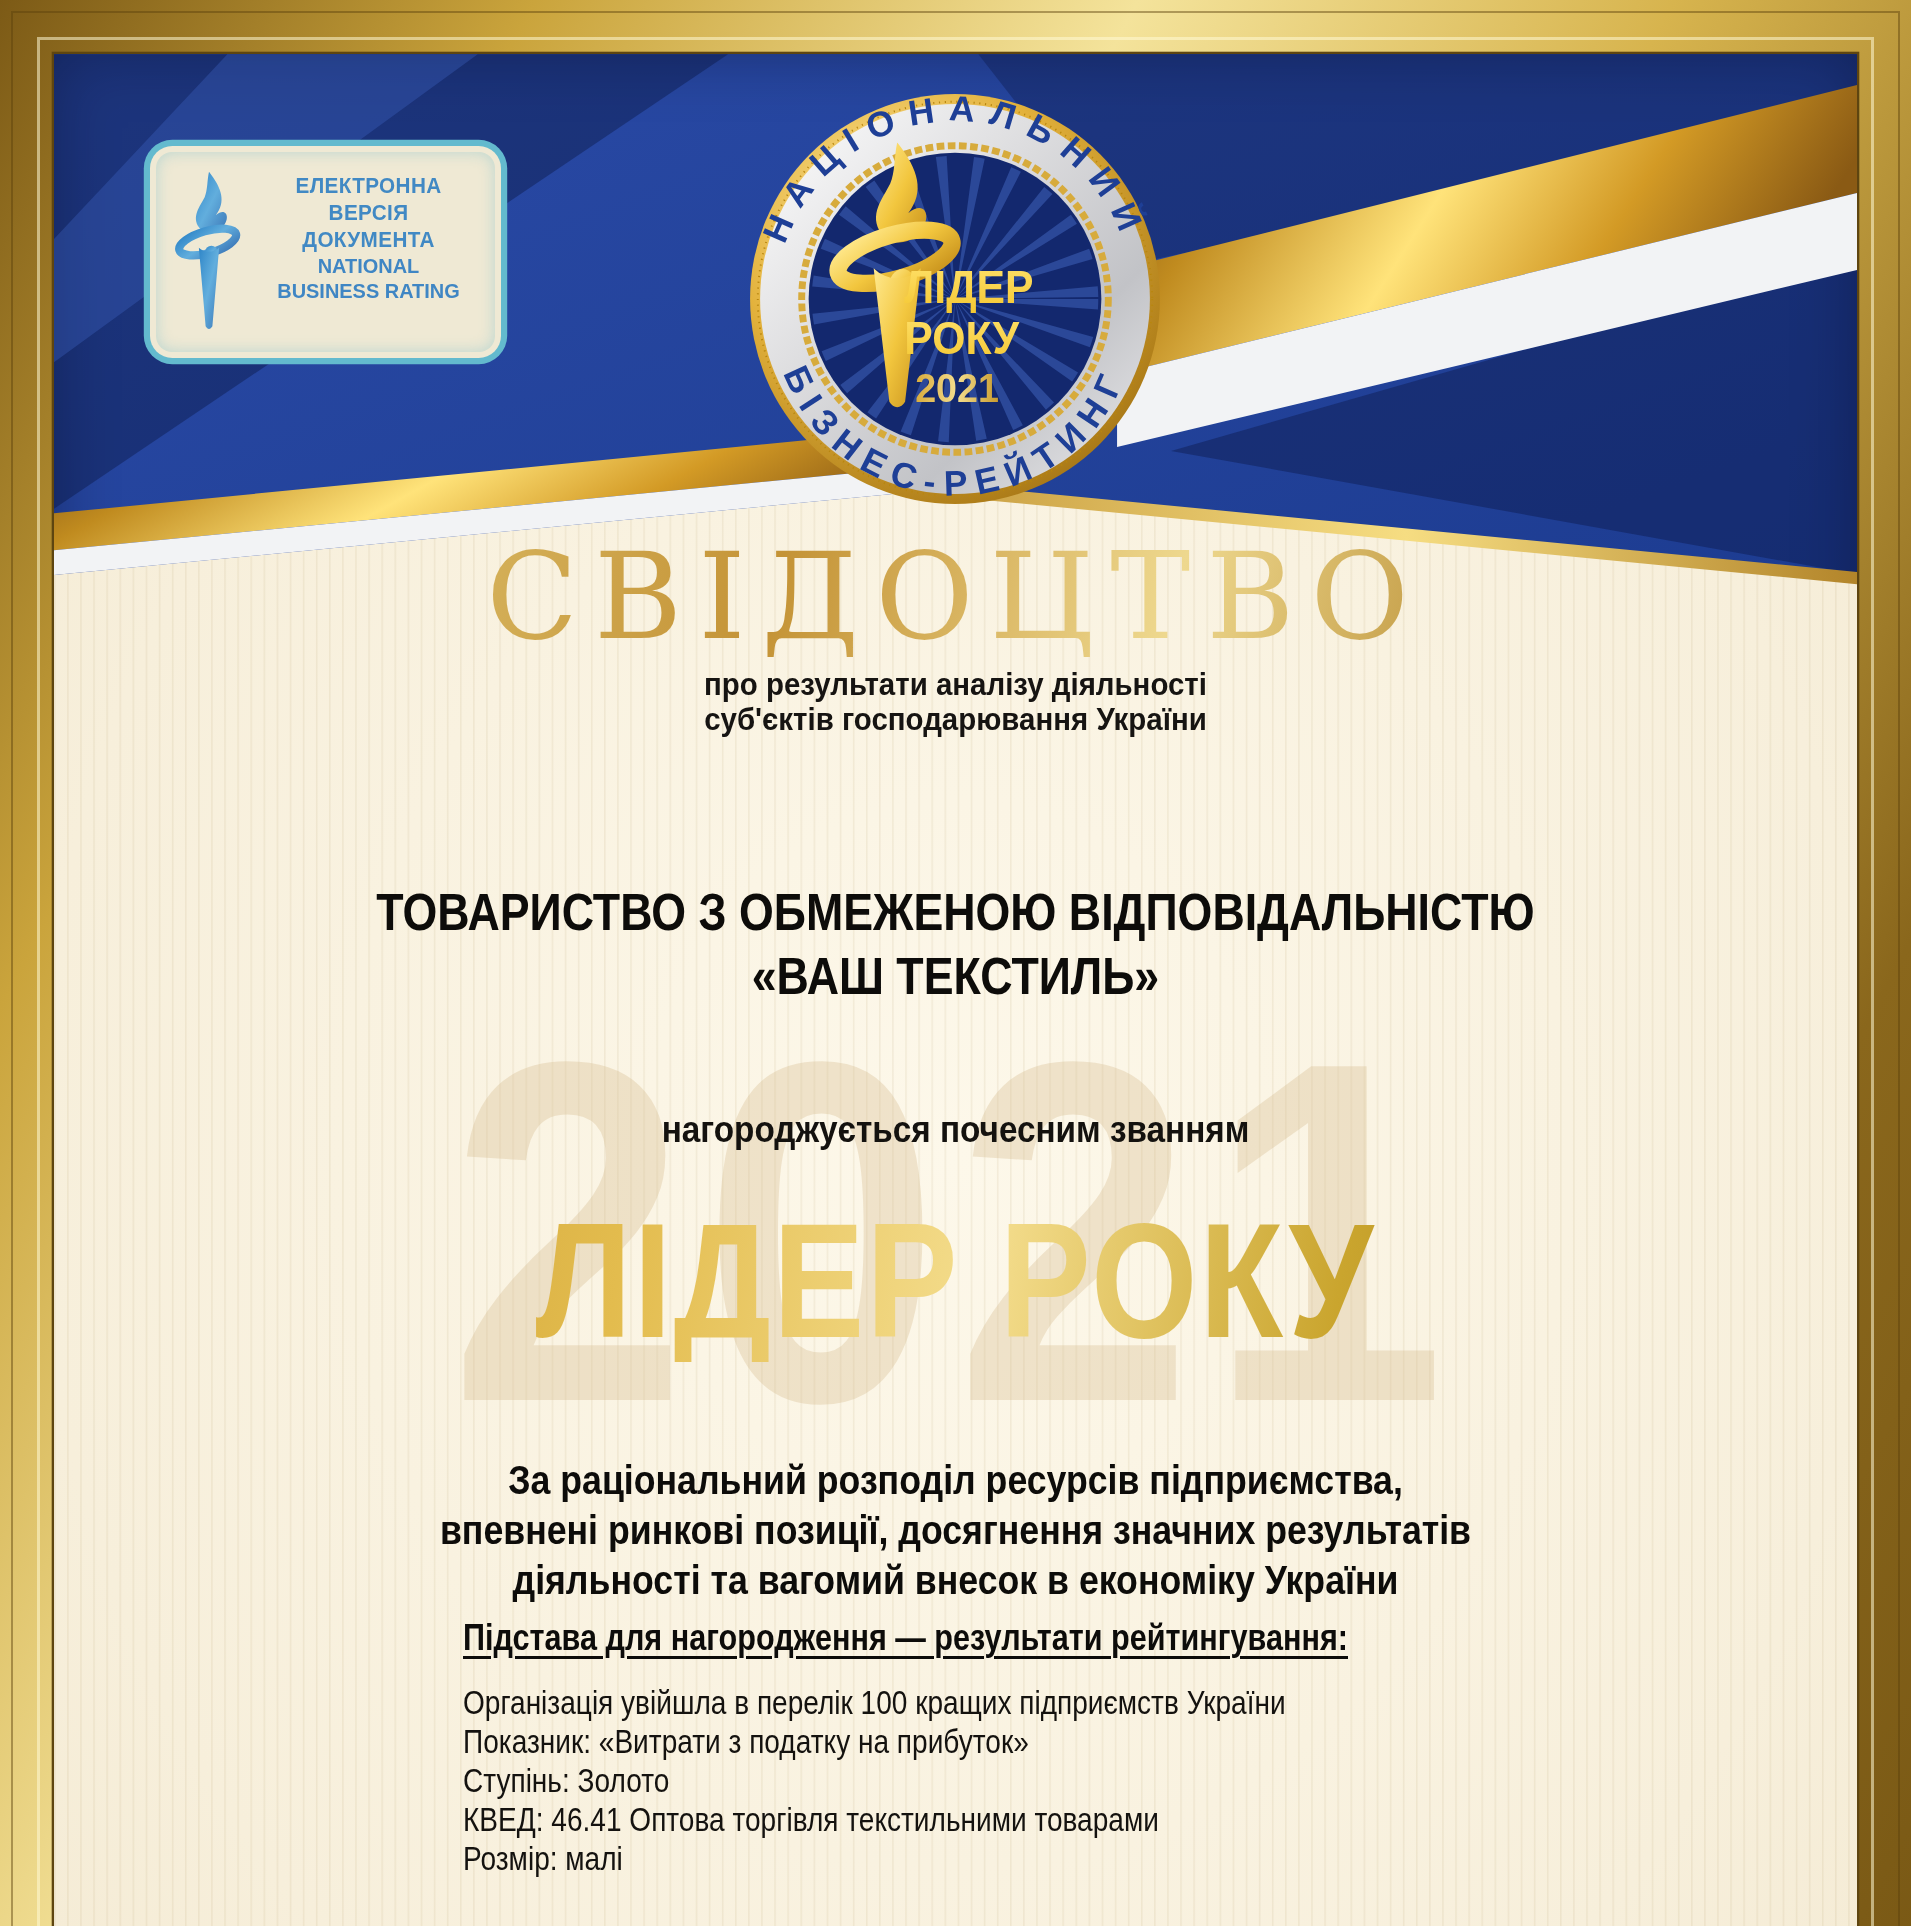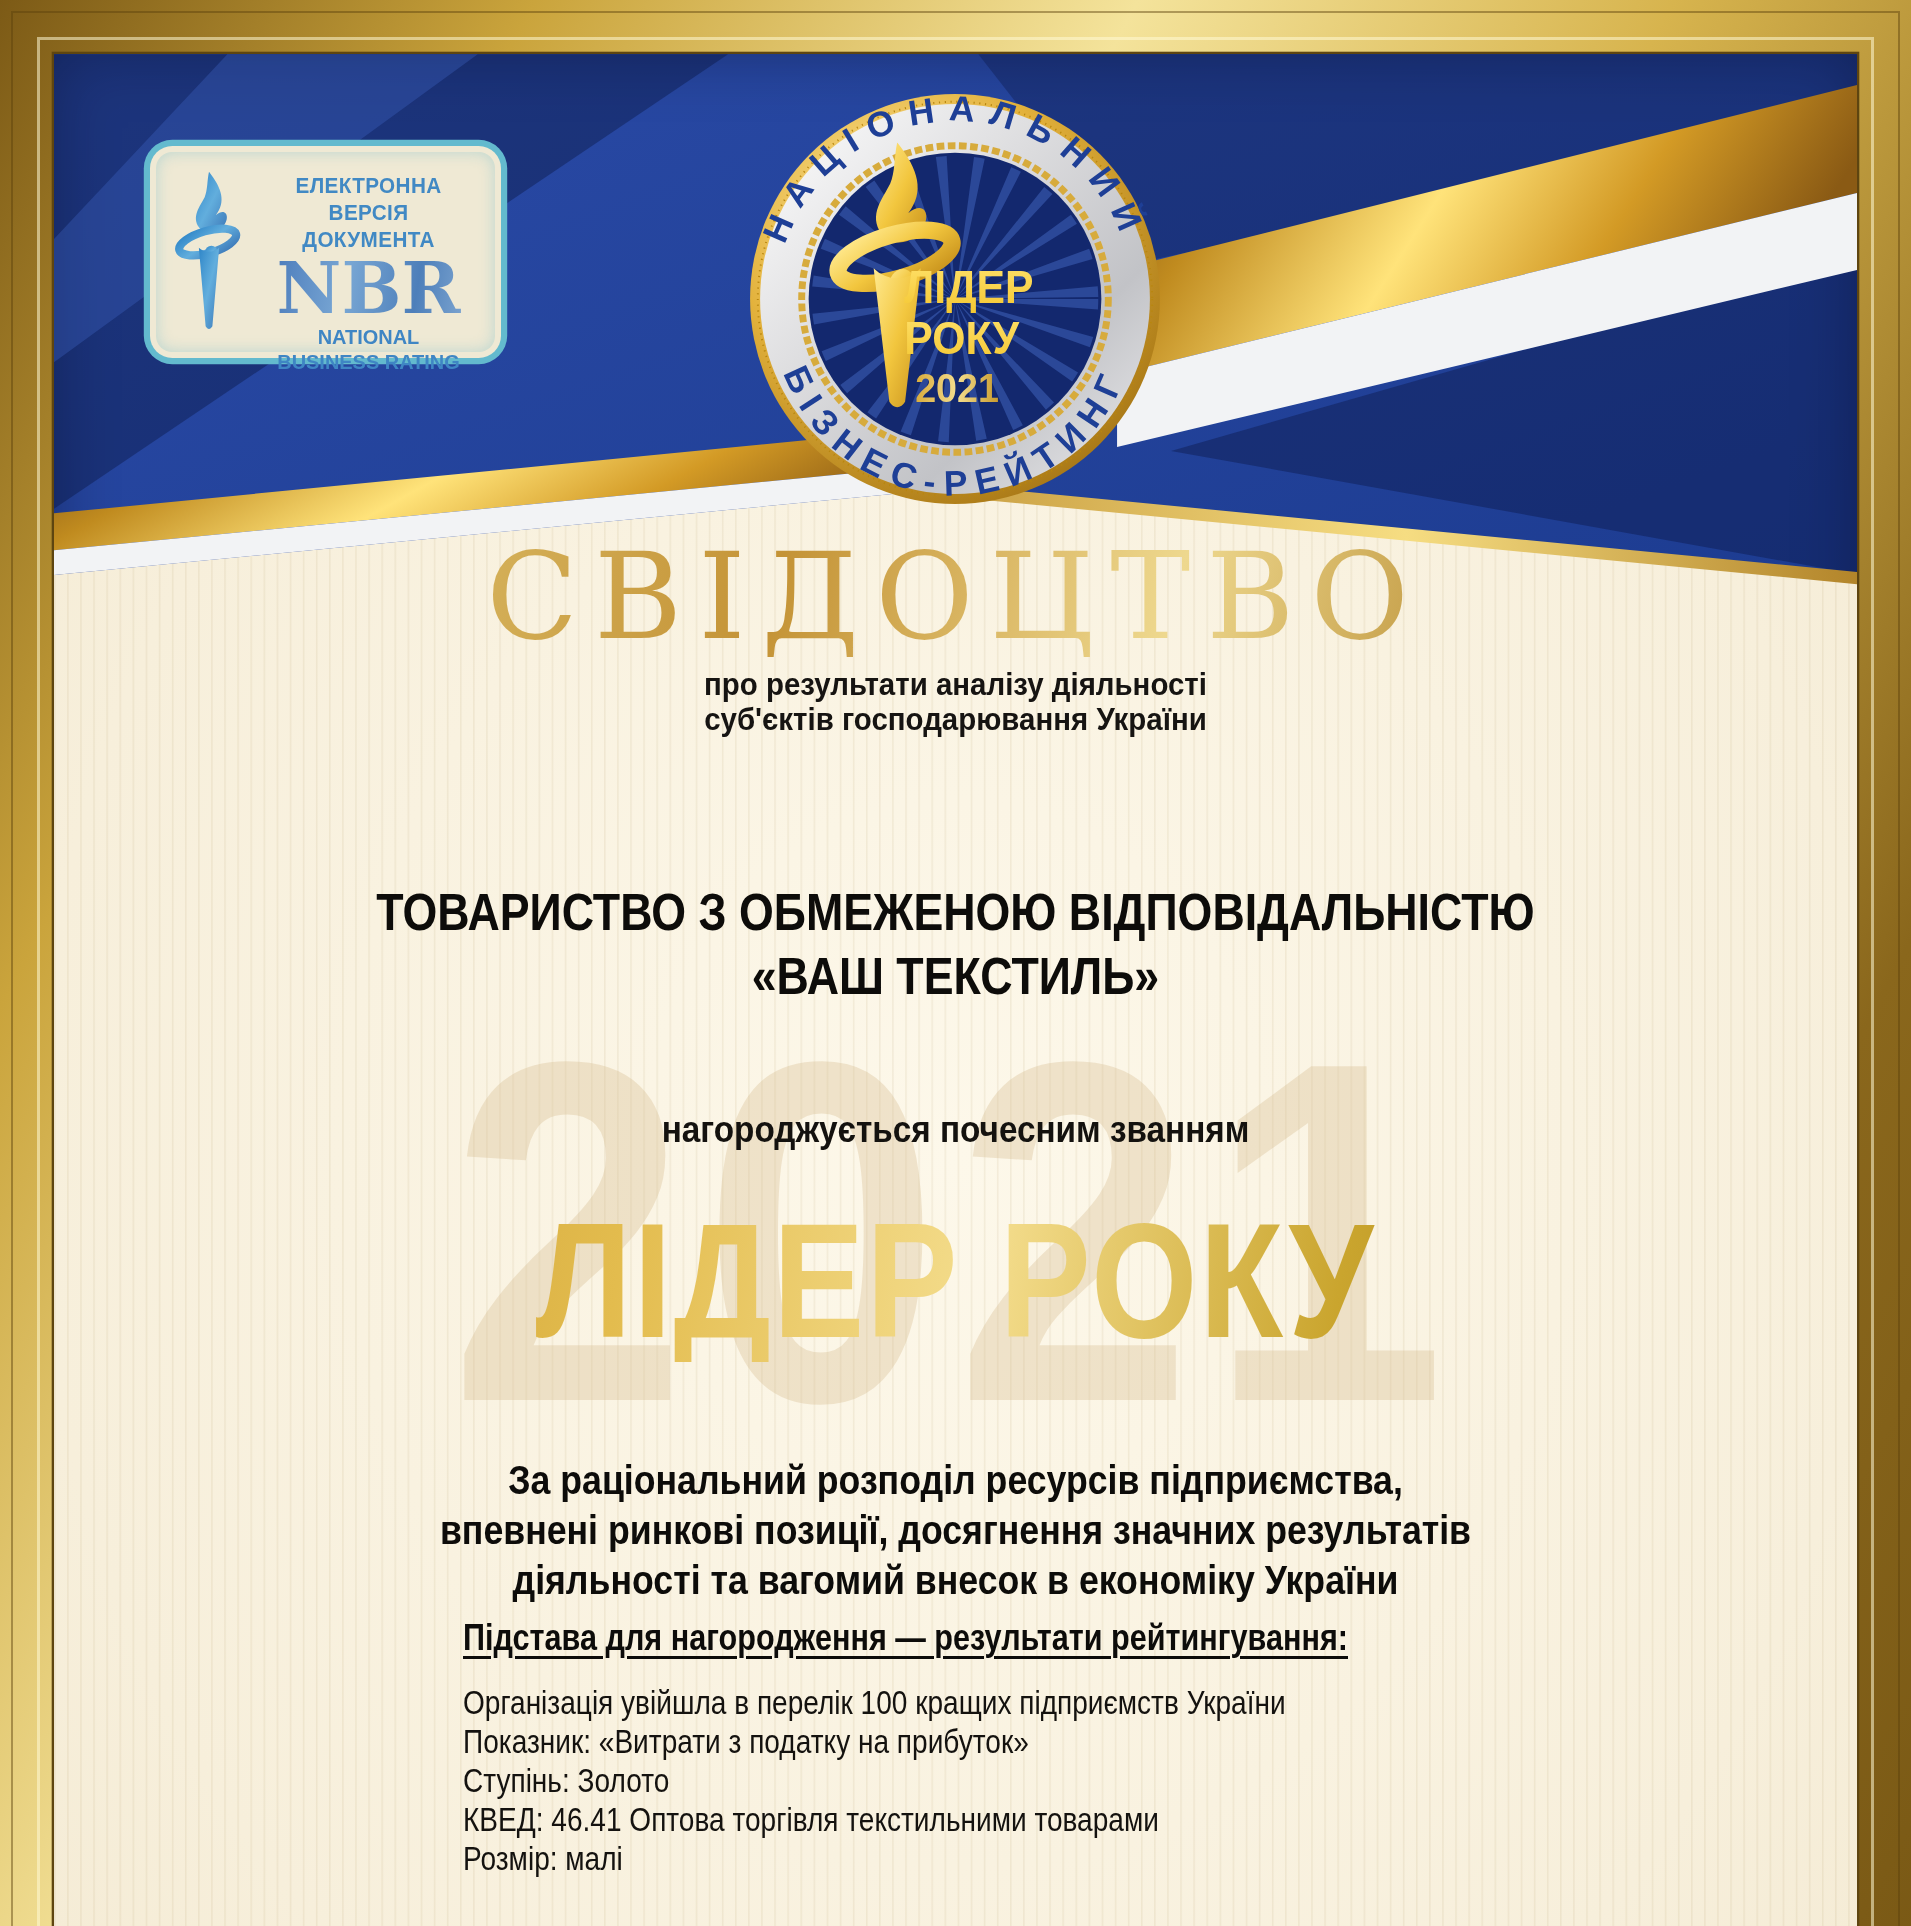--- a/index.html
+++ b/index.html
@@ -126,21 +126,20 @@
         <g fill="url(#blueTorch)" stroke="none">
           <path d="M0,-310 C55,-240 70,-185 28,-130 C75,-170 95,-110 45,-70 C20,-50 -20,-50 -40,-78 C-75,-125 -35,-170 -18,-205 C-5,-235 -8,-275 0,-310 Z"></path>
           <ellipse cx="0" cy="-20" rx="122" ry="46" fill="none" stroke="url(#blueTorch)" stroke-width="34" transform="rotate(-16)"></ellipse>
           <circle cx="10" cy="22" r="26"></circle>
           <path d="M-42,4 C-18,26 18,26 42,4 L14,330 C6,344 -6,344 -14,330 Z"></path>
         </g>
       </svg>
       <div class="txt">
         <div class="stk-small" style="margin-top:20px">ЕЛЕКТРОННА</div>
         <div class="stk-small">ВЕРСІЯ ДОКУМЕНТА</div>
-        <div class="stk-nbr">NBR</div>
         <div class="stk-sub">NATIONAL</div>
         <div class="stk-sub">BUSINESS RATING</div>
       </div>
     </div>
 
     <svg id="medal" class="abs" viewBox="-540 -540 1080 1080">
       <defs>
         <radialGradient id="goldRing" cx="35%" cy="30%" r="90%">
           <stop offset="0" stop-color="#ffe9a0"></stop>
             <stop offset=".45" stop-color="#e3b23c"></stop>

